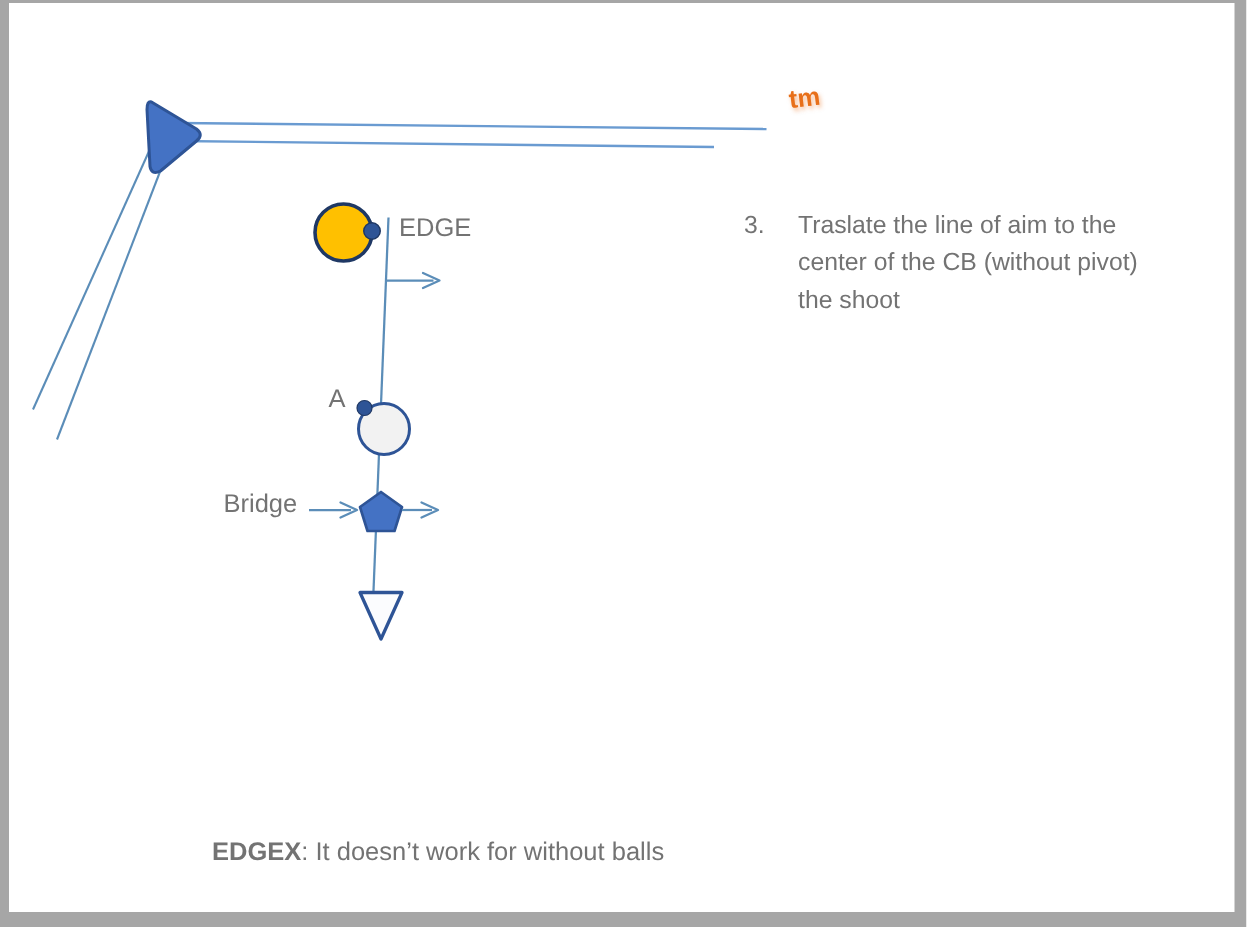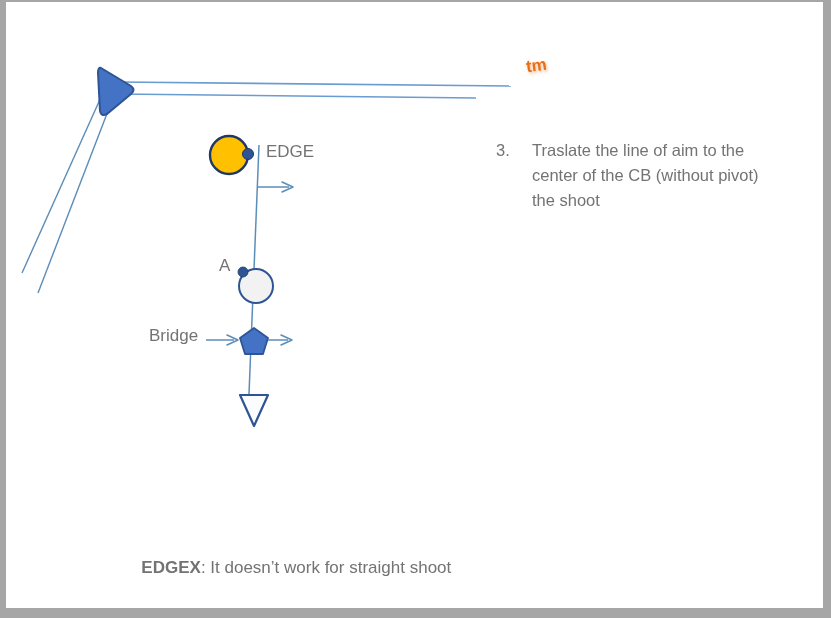--- a/index.html
+++ b/index.html
@@ -172,17 +172,17 @@
 center of the CB (without pivot)
 the shoot</span>
     </div>
 
     <div class="txt" id="label-edge">EDGE</div>
     <div class="txt" id="label-a">A</div>
     <div class="txt" id="label-bridge">Bridge</div>
 
 
     <div class="txt" id="note">
-      <b>EDGEX</b><span>: It doesn’t work for straight shoot</span>
+      <b>EDGEX</b><span>: It doesn’t work for without balls</span>
     </div>
 
   </div>
 </div>
 
 </body></html>

